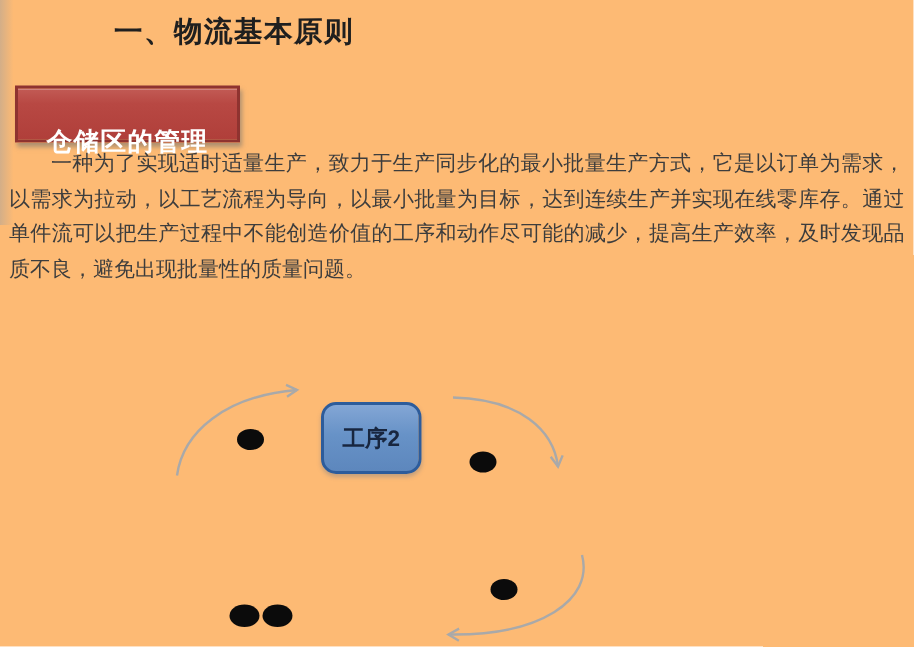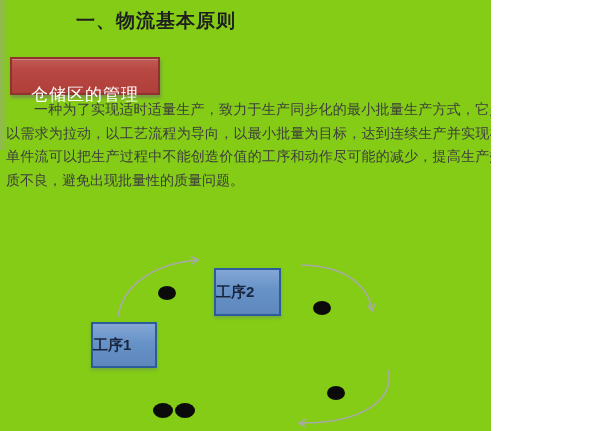--- a/index.html
+++ b/index.html
@@ -1,20 +1,20 @@
 <!DOCTYPE html>
 <html style="--title_text: #1f1f1f; --banner_red: #b84843; --banner_border: #8f3330; --accent_red: #b0362e; --body_text: #3d3d3d; --box_fill: #6792c7; --box_border: #2d5c9b; --box_text: #18263f; --arrow_gray: #a9a9a9;"><head>
 <meta charset="utf-8">
 <style>
   html, body { margin: 0; padding: 0; background: #ffffff; }
   .page {
     position: relative;
-    width: 491px;
+    width: 609px;
     height: 431px;
-    background: #84cc16;
+    background: #fdba74;
     overflow: hidden;
     font-family: "Liberation Serif", "DejaVu Serif", serif;
   }
   .edge-shade {
     position: absolute; left: 0; top: 0; width: 9px; height: 150px;
     background: linear-gradient(90deg, rgba(160,160,160,0.45), rgba(160,160,160,0));
     pointer-events: none;
   }
   .page-title {
     position: absolute; left: 76px; top: 8px;
@@ -25,41 +25,41 @@
   .section-banner {
     position: absolute; left: 10px; top: 57px;
     width: 146px; height: 34px;
     background: linear-gradient(180deg, #c25b55 0%, var(--banner_red) 30%, #b03f3a 100%);
     border: 2px solid var(--banner_border);
     box-shadow: 1px 3px 3px rgba(110,110,110,0.55), inset 0 1px 0 rgba(255,255,255,0.25);
     display: flex; align-items: center; justify-content: center;
   }
   .section-banner span {
     font-family: "Liberation Sans", "DejaVu Sans", sans-serif;
-    font-size: 17px; font-weight: normal; color: #ffffff; letter-spacing: 1px;
+    font-size: 17px; font-weight: bold; color: #ffffff; letter-spacing: 1px;
     white-space: nowrap;
     margin-top: 36px;
   }
   .body-text {
     position: absolute; left: 6px; top: 98px; width: 597px;
     font-size: 14px; line-height: 23.5px; color: var(--body_text);
     text-align: justify;
   }
   .body-text p { margin: 0; text-indent: 2em; }
   .red { color: var(--accent_red); }
   .diagram { position: absolute; left: 0; top: 0; width: 609px; height: 431px; pointer-events: none; }
   .arrows { position: absolute; left: 0; top: 0; }
   .arrow { fill: none; stroke: var(--arrow_gray); stroke-width: 1.6px; }
   .pbox {
     position: absolute;
     background: linear-gradient(180deg, #83a6d5 0%, var(--box_fill) 45%, #5d87bd 100%);
     border: 2px solid var(--box_border);
-    border-radius: 0;
+    border-radius: 10px;
     box-shadow: 0 2px 3px rgba(90,110,140,0.35);
-    display: flex; align-items: center; 
+    display: flex; align-items: center; justify-content: center;
     box-sizing: border-box;
   }
   .pbox span {
     font-family: "Liberation Sans", "DejaVu Sans", sans-serif;
     font-size: 15px; font-weight: bold; color: var(--box_text); white-space: nowrap;
   }
   .wip-dot {
     position: absolute; background: #0b0b0b; border-radius: 50%;
   }
 </style>
@@ -85,23 +85,20 @@
       <defs>
         <marker id="arrowhead" markerWidth="12" markerHeight="12" refX="8" refY="5" orient="auto" markerUnits="userSpaceOnUse">
           <path d="M1,1 L8,5 L1,9" fill="none" stroke="#a9a9a9" stroke-width="1.6"></path>
         </marker>
       </defs>
       <path class="arrow" d="M 118,317 C 122,288 150,264 198,260" marker-end="url(#arrowhead)"></path>
       <path class="arrow" d="M 302,265 C 347,266 369,287 372,311" marker-end="url(#arrowhead)"></path>
       <path class="arrow" d="M 388,370 C 396,400 360,424 299,423" marker-end="url(#arrowhead)"></path>
     </svg>
 
-    <div class="pbox" style="left:91px; top:322px; width:66px; height:46px;">
-      <span>工序1</span>
-    </div>
     <div class="pbox" style="left:214px; top:268px; width:67px; height:48px;">
       <span>工序2</span>
     </div>
 
     <div class="wip-dot" style="left:158px; top:286px; width:18px; height:14px;"></div>
     <div class="wip-dot" style="left:313px; top:301px; width:18px; height:14px;"></div>
     <div class="wip-dot" style="left:327px; top:386px; width:18px; height:14px;"></div>
     <div class="wip-dot" style="left:153px; top:403px; width:20px; height:15px;"></div>
     <div class="wip-dot" style="left:175px; top:403px; width:20px; height:15px;"></div>
   </div>

